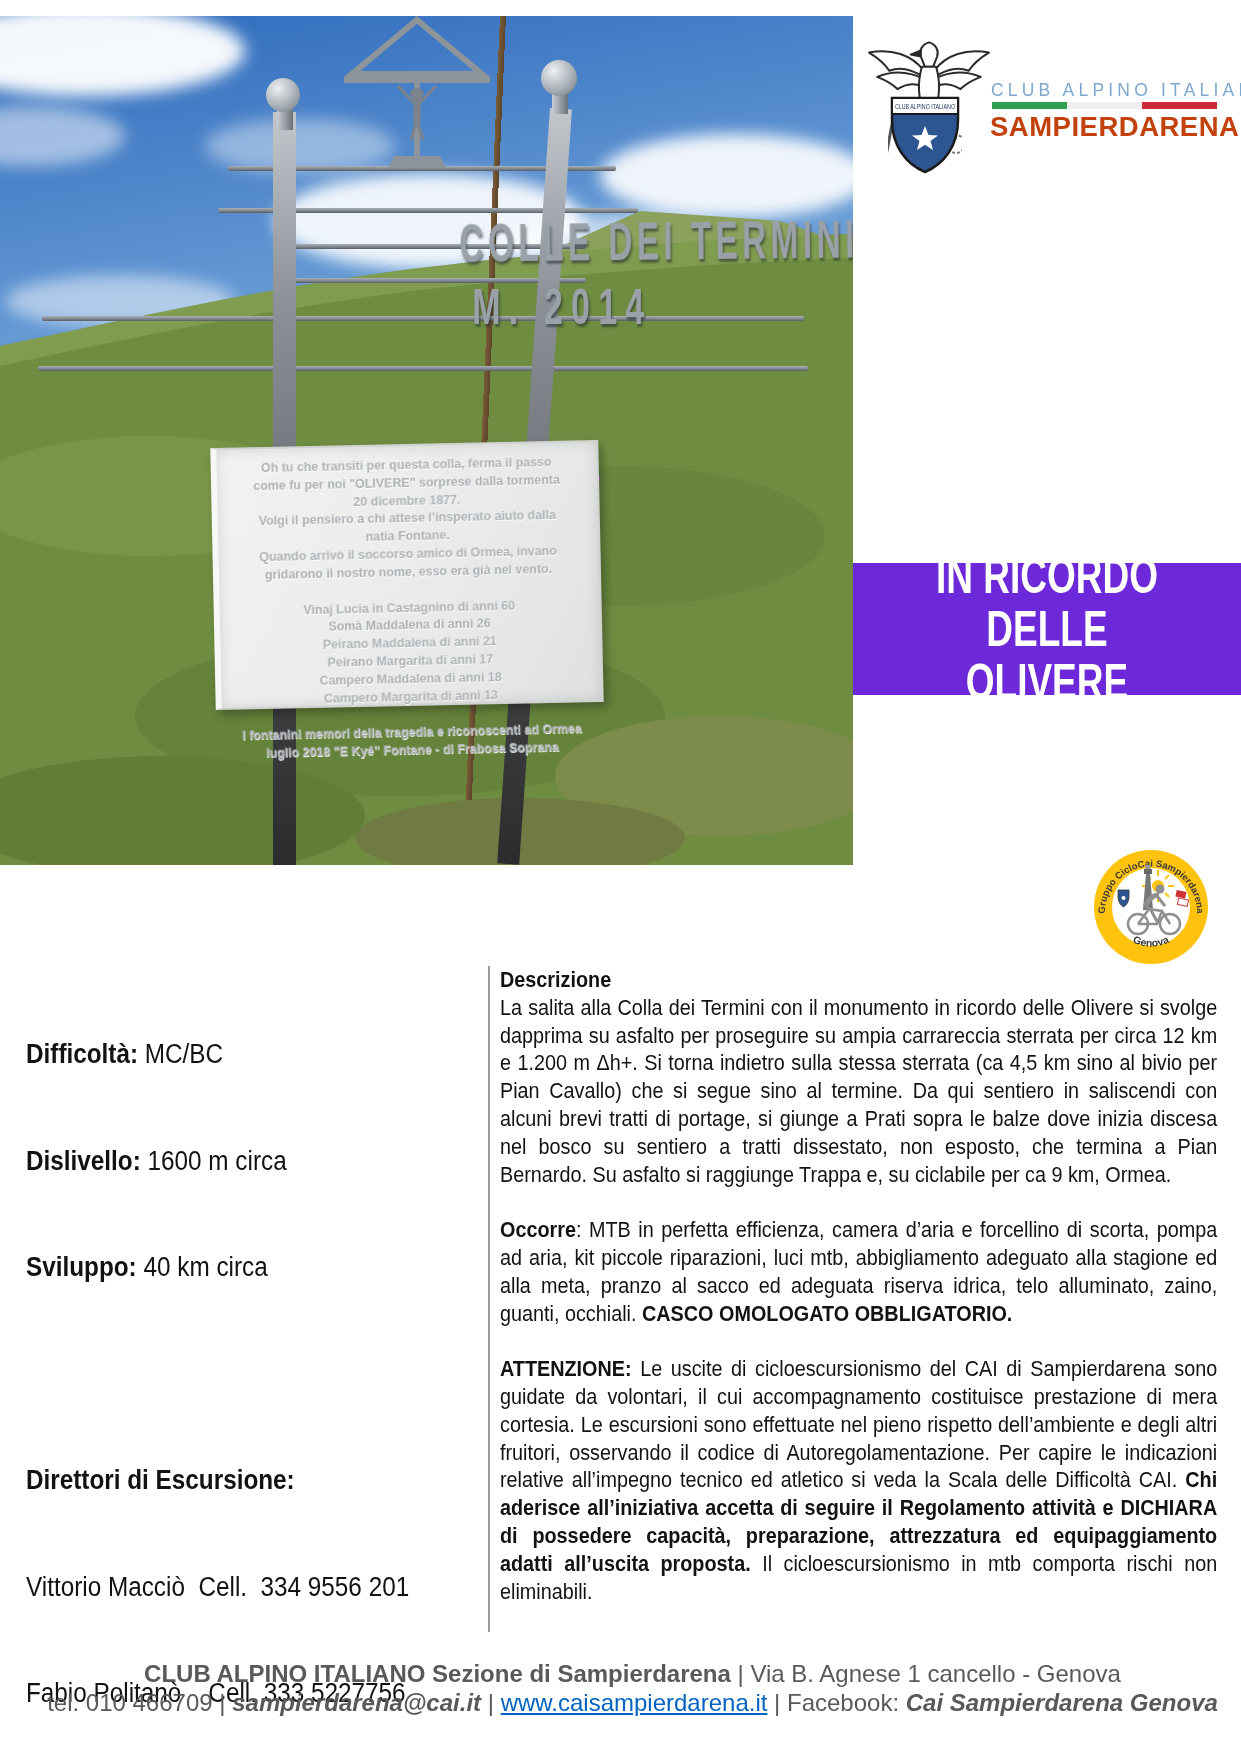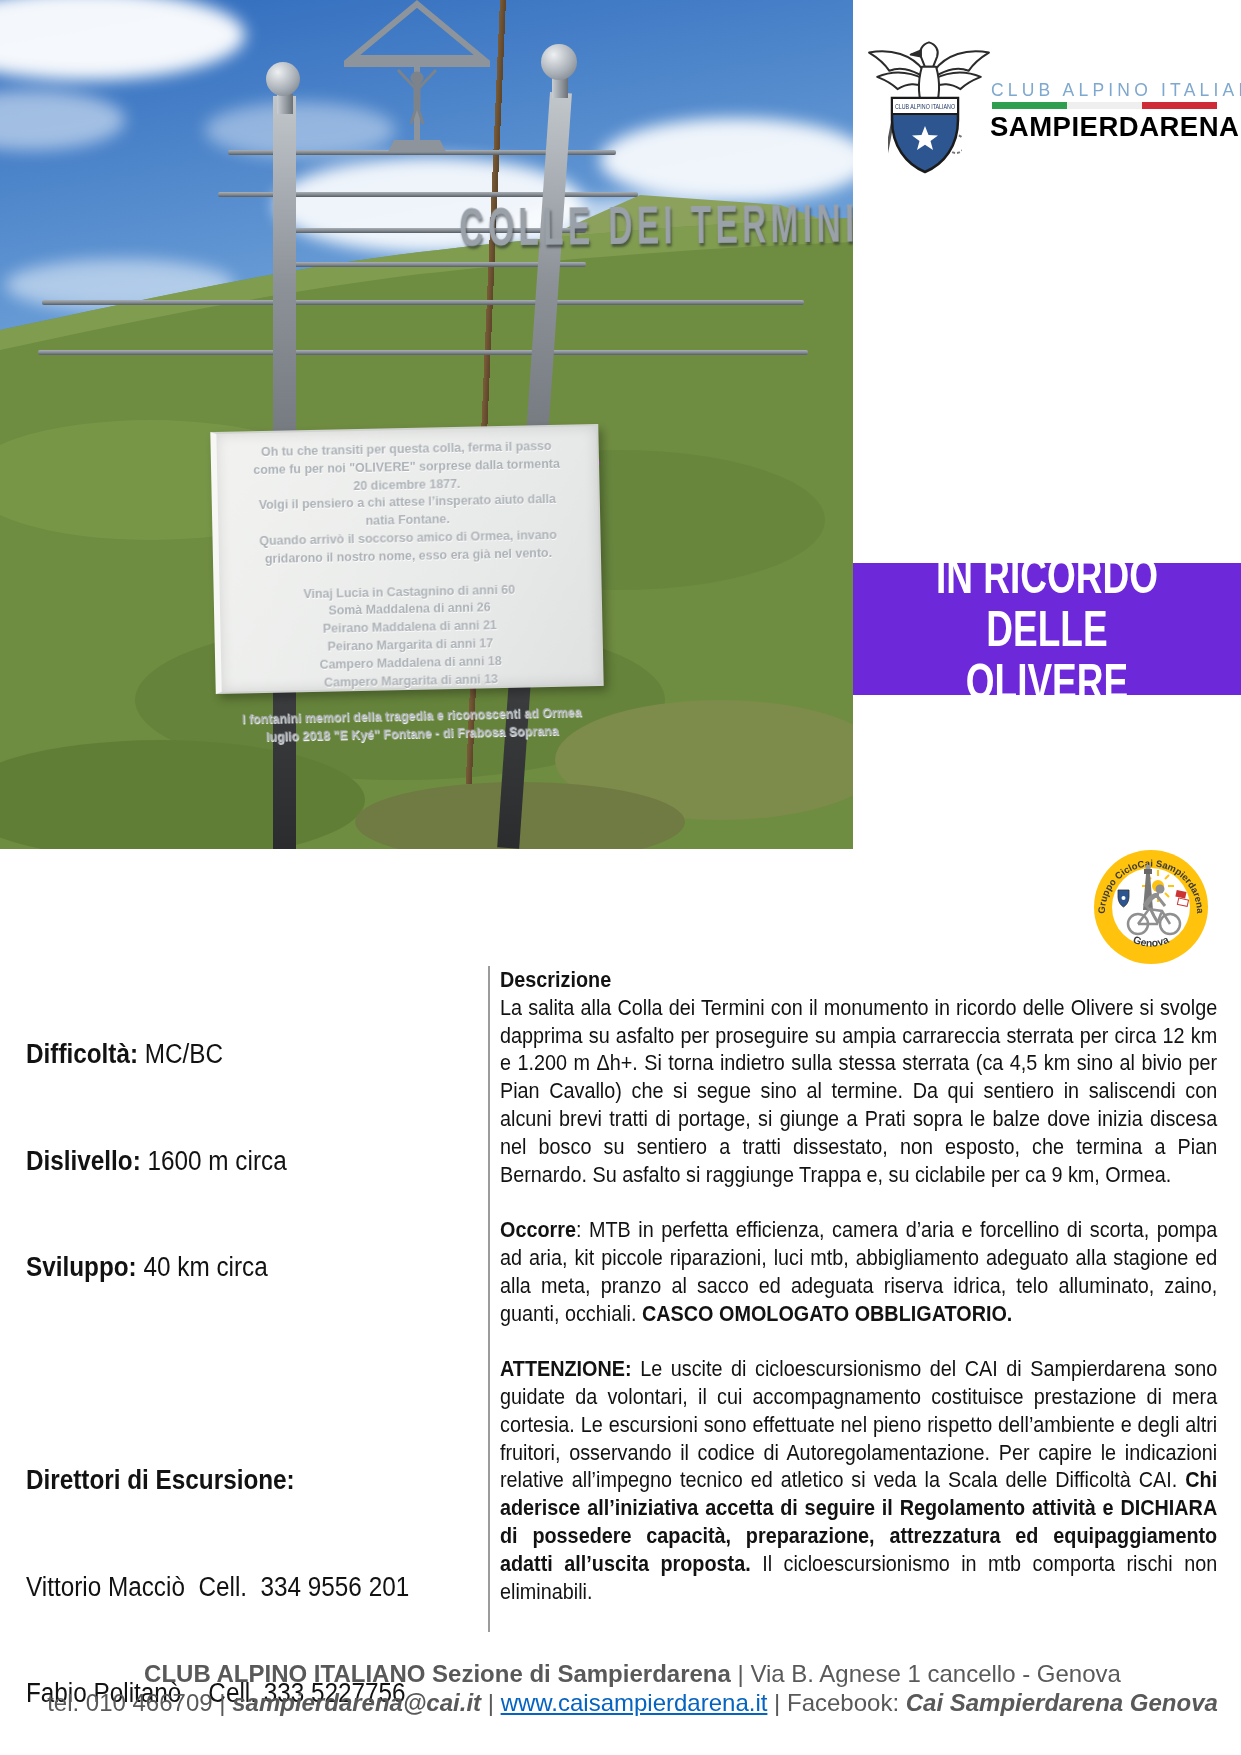--- a/index.html
+++ b/index.html
@@ -4,21 +4,21 @@
 <style>
   * { margin:0; padding:0; box-sizing:border-box; }
   html,body { background:#ffffff; }
   .page {
     position:relative; width:1241px; height:1755px; background:#ffffff;
     font-family:"Liberation Sans", sans-serif; overflow:hidden;
   }
   .abs { position:absolute; }
 
   
-  .photo { left:0; top:0; width:853px; height:849px; overflow:hidden; }
+  .photo { left:0; top:16px; width:853px; height:849px; overflow:hidden; }
   .photo svg.bg { position:absolute; left:0; top:0; }
   .sign-text {
     position:absolute; text-align:center; color:#9ba1a8; font-weight:bold;
     text-shadow:2px 3px 3px rgba(30,35,40,.55); white-space:pre;
   }
   .cond { display:inline-block; transform-origin:center center; }
   .colle   { left:205px; top:134px; width:430px; font-size:54px; letter-spacing:7px; }
   .m2014   { left:275px; top:204px; width:315px; font-size:50px; letter-spacing:12px; }
   .frabosa { left:25px;  top:280px; width:800px; font-size:70px; letter-spacing:6px; }
   .frabosa .arrow { font-size:38px; vertical-align:14px; letter-spacing:0; }
@@ -46,21 +46,21 @@
 
   
   .brand-club {
     left:991px; top:80px; width:232px; font-size:17.5px; letter-spacing:4.2px;
     color:#7fa8cf; white-space:nowrap;
   }
   .tricolor { left:992px; top:102px; width:225px; height:7px; display:flex; }
   .tricolor span { flex:1; }
   .brand-section {
     left:990px; top:111px; width:240px; font-size:27.5px; font-weight:bold;
-    color:#000000; letter-spacing:0.5px; white-space:nowrap;
+    color:#c2410c; letter-spacing:0.5px; white-space:nowrap;
   }
 
   
   .title-banner {
     left:853px; top:563px; width:388px; height:132px; background:#6d28d9;
     display:flex; align-items:center; justify-content:center; text-align:center;
   }
   .title-banner .txt {
     color:#ffffff; font-size:50px; font-weight:bold; line-height:1.06;
     white-space:pre-line; transform:scaleX(.74);
@@ -180,20 +180,23 @@
     <div class="post" style="left:273px; top:96px; width:23px; height:753px;"></div>
     <div class="neck" style="left:277px; top:94px; width:16px; height:20px;"></div>
     <div class="ball" style="left:266px; top:62px; width:34px; height:34px;"></div>
     <div class="post" style="left:550px; top:92px; width:22px; height:757px; transform:rotate(4deg); transform-origin:top left;"></div>
     <div class="neck" style="left:552px; top:78px; width:16px; height:20px;"></div>
     <div class="ball" style="left:541px; top:44px; width:36px; height:36px;"></div>
     <div class="tie" style="left:584px; top:458px;"></div>
 
     <div class="sign-text colle" style="transform:rotate(-0.6deg);">
       <span class="cond" style="transform:scaleX(.62);">COLLE DEI TERMINI</span>
+    </div>
+    <div class="sign-text m2014">
+      <span class="cond" style="transform:scaleX(.68);">M. 2014</span>
     </div>
 
     <div class="plaque">
       <div class="plaque-text">Oh tu che transiti per questa colla, ferma il passo
 come fu per noi "OLIVERE" sorprese dalla tormenta
 20 dicembre 1877.
 Volgi il pensiero a chi attese l’insperato aiuto dalla
 natia Fontane.
 Quando arrivò il soccorso amico di Ormea, invano
 gridarono il nostro nome, esso era già nel vento.

